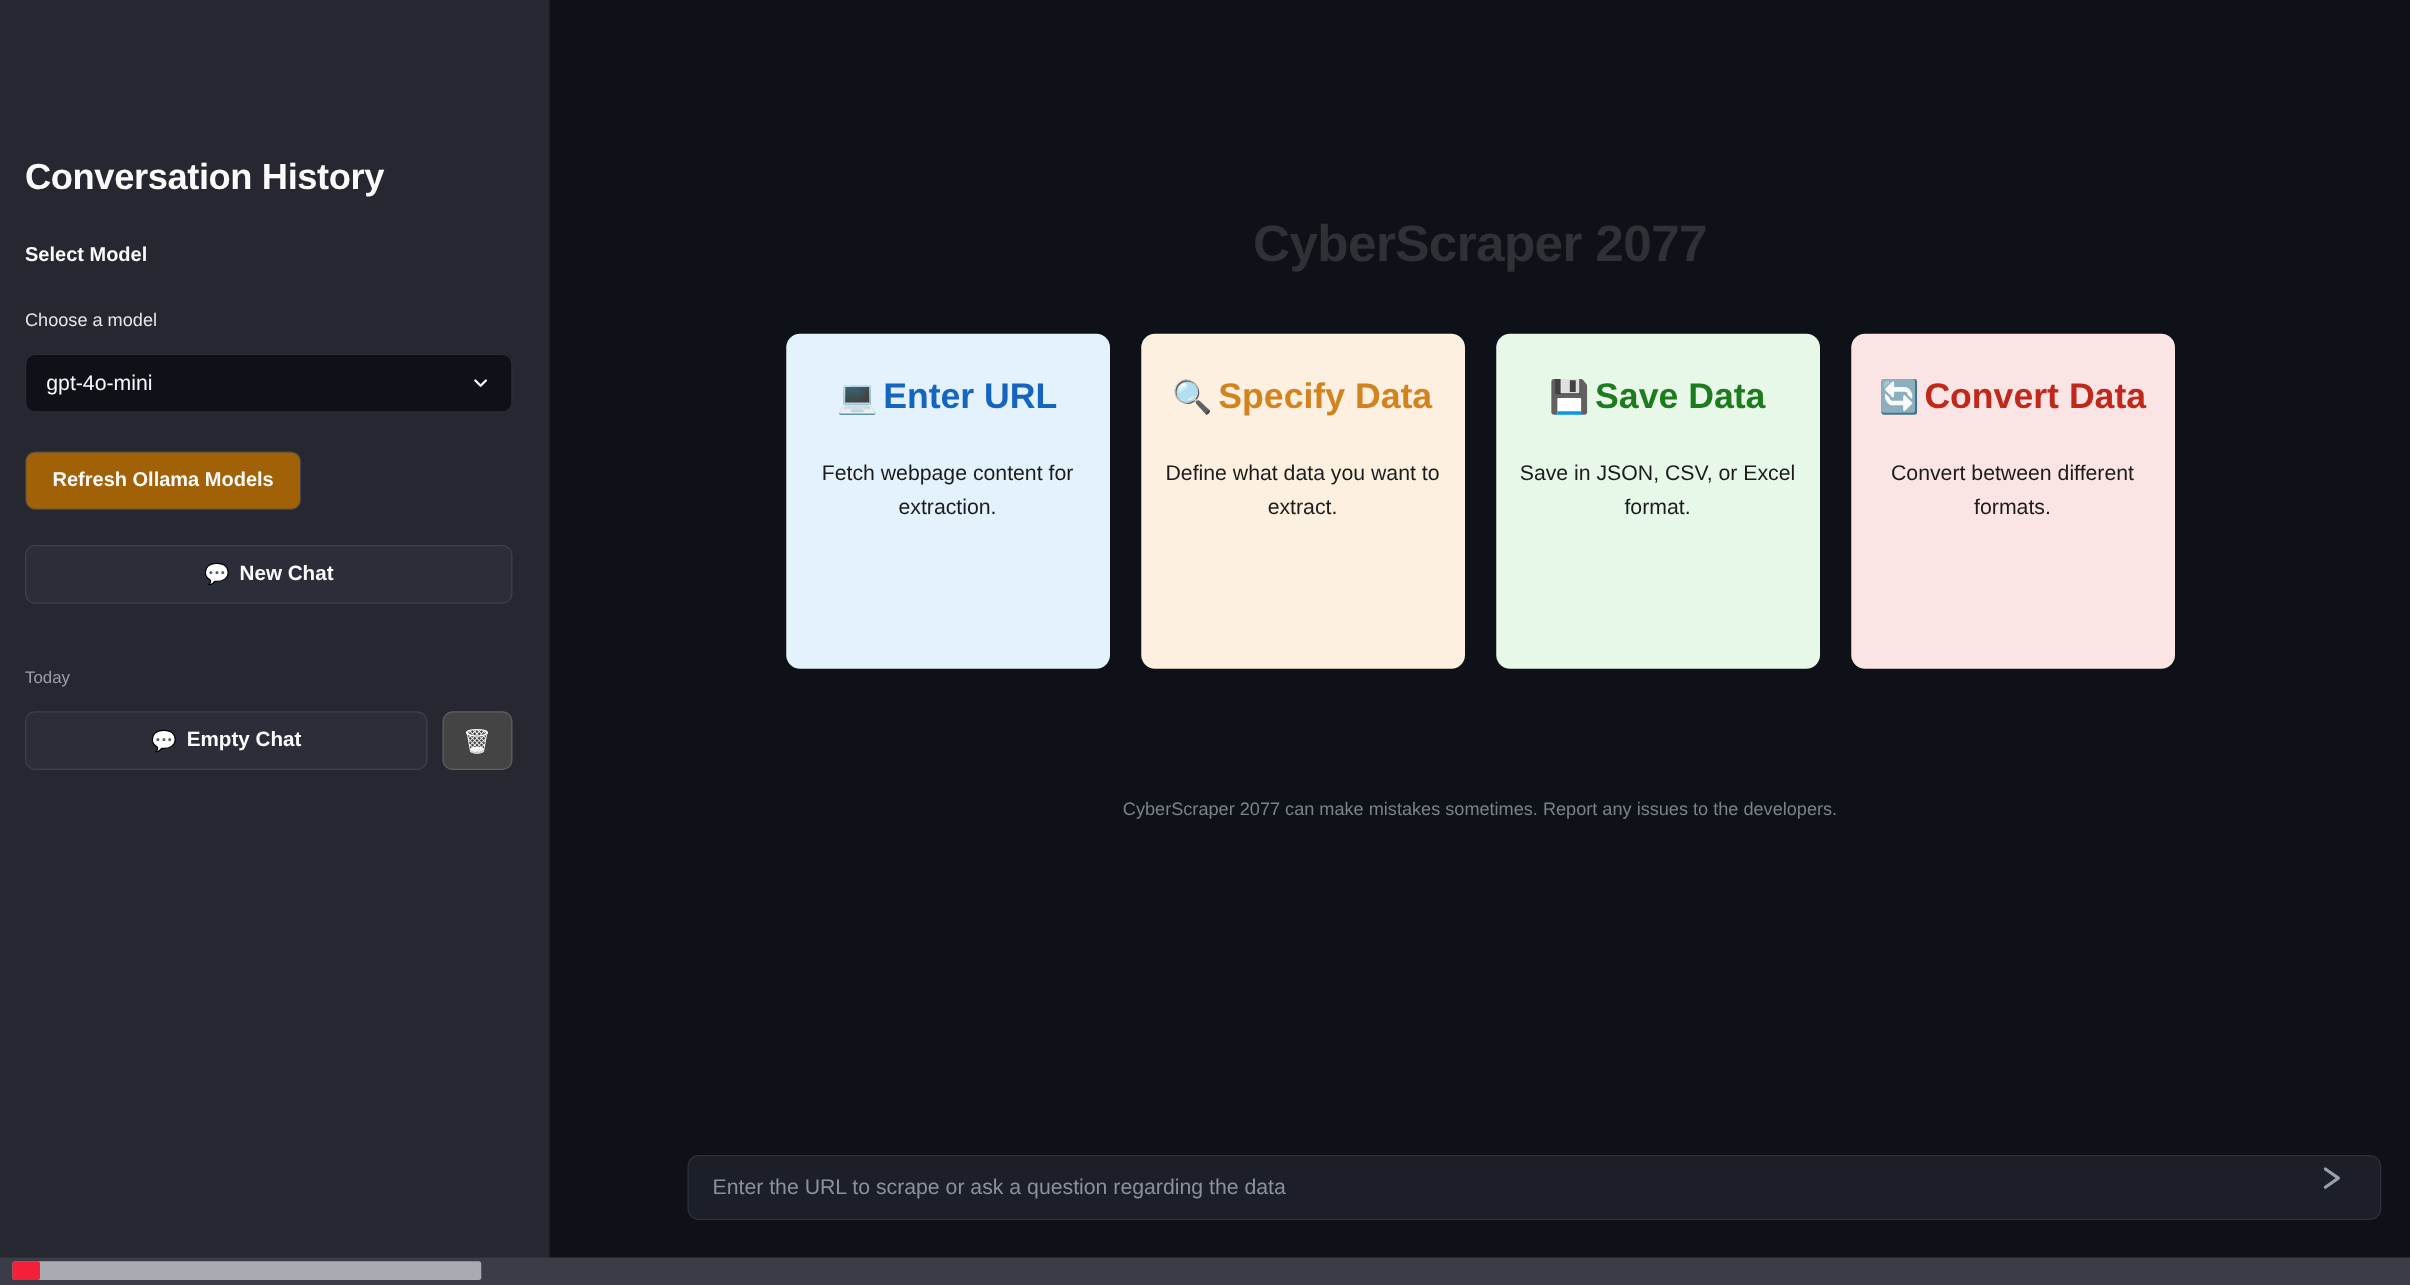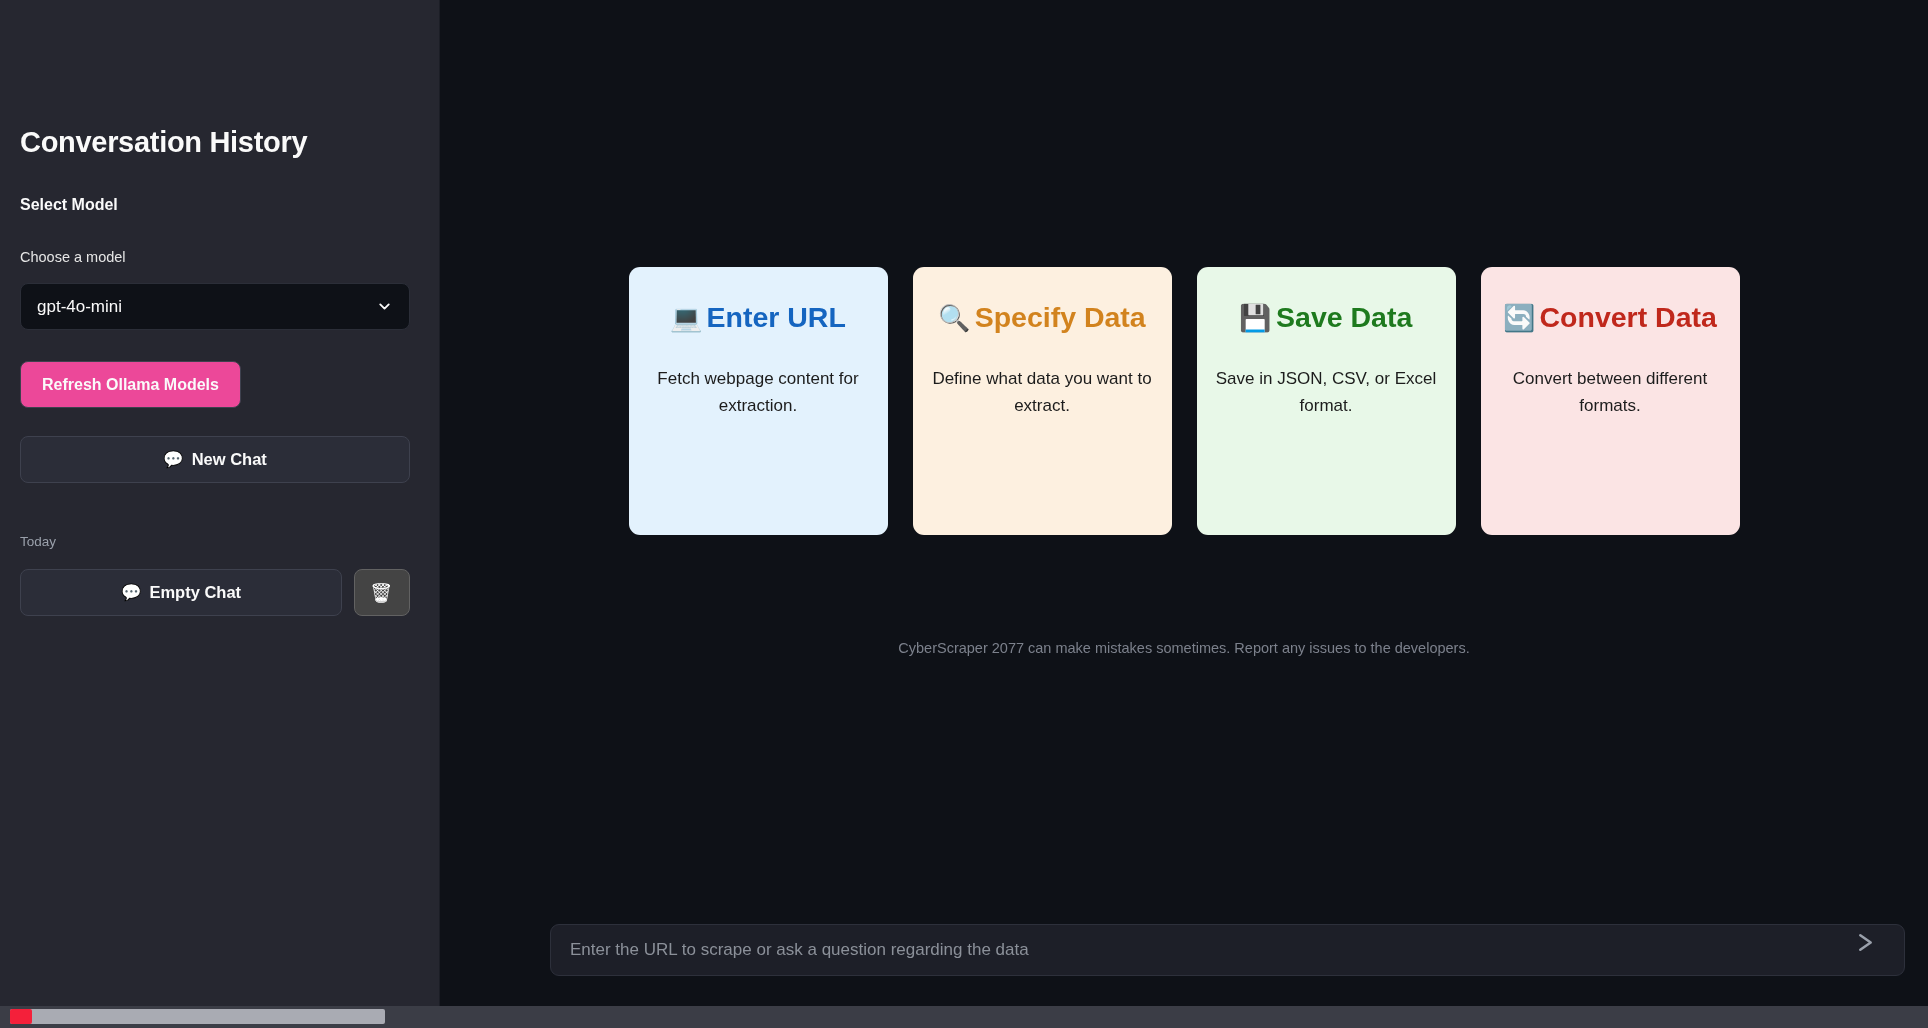--- a/index.html
+++ b/index.html
@@ -42,21 +42,21 @@
     display: flex; align-items: center;
     padding: 0 16px;
     cursor: pointer;
   }
   #model-select .val { font-size: 17px; color: #fafafa; flex: 1; }
   #model-select .chev { color: #fafafa; display: flex; align-items: center; }
 
   #refresh-btn {
     position: absolute; left: 20px; top: 361px;
     height: 47px;
-    background: #ec4899;
+    background: #a16207;
     border: 1px solid #3e414e;
     border-radius: 8px;
     display: inline-flex; align-items: center;
     padding: 0 21px;
     font-size: 16px; color: #fafafa; font-weight: 600;
     cursor: pointer;
   }
 
   #new-chat-btn {
     position: absolute; left: 20px; top: 436px;
@@ -218,20 +218,21 @@
         <span class="emoji">💬</span>
         <span>Empty Chat</span>
       </div>
       <div id="delete-chat-btn">
         <span class="emoji">🗑️</span>
       </div>
     </div>
   </div>
 
   <div id="main">
+    <div id="app-title" style="color: rgb(47, 49, 54);">CyberScraper 2077</div>
 
     <div id="cards">
       <div class="card" style="background: rgb(227, 242, 253);">
         <div class="card-head" style="color: rgb(21, 101, 192);">
           <span class="ic">💻</span><span>Enter URL</span>
         </div>
         <div class="card-body">Fetch webpage content for extraction.</div>
       </div>
 
       <div class="card" style="background: rgb(253, 240, 224);">

